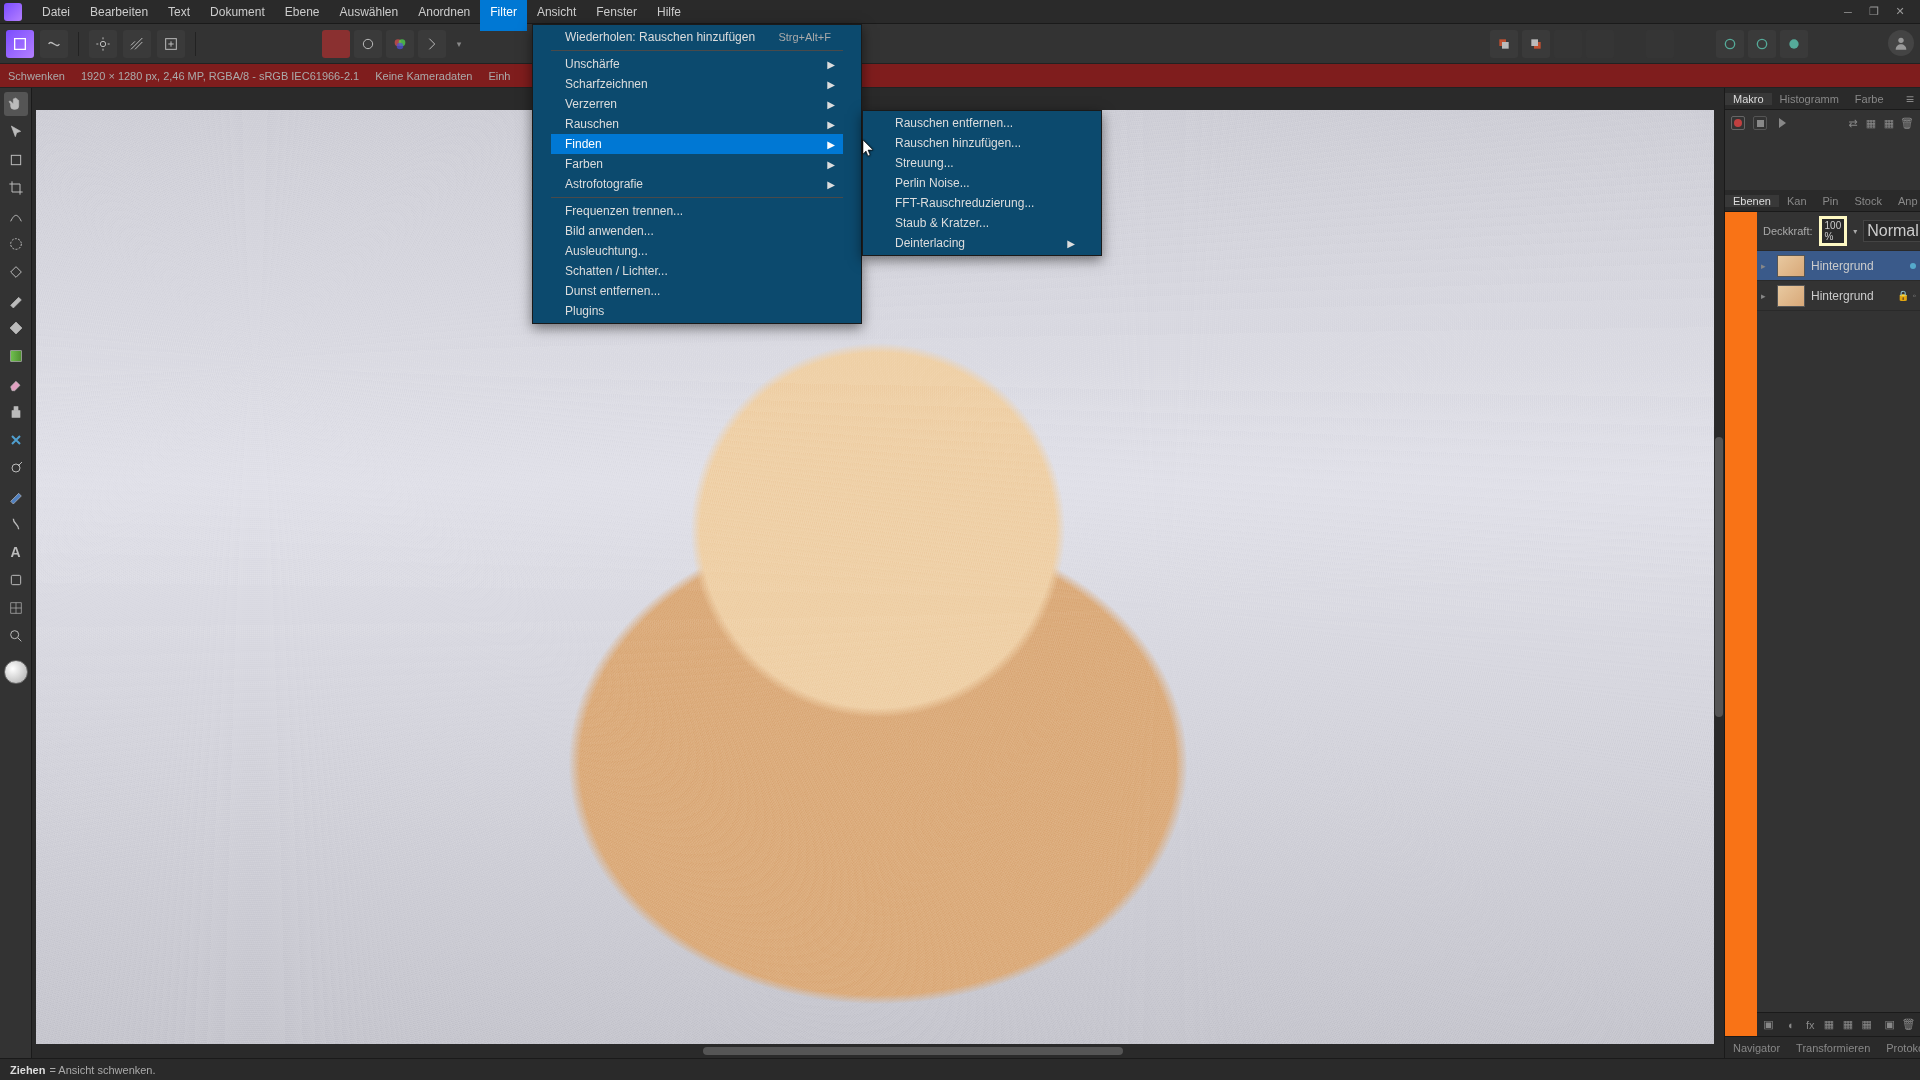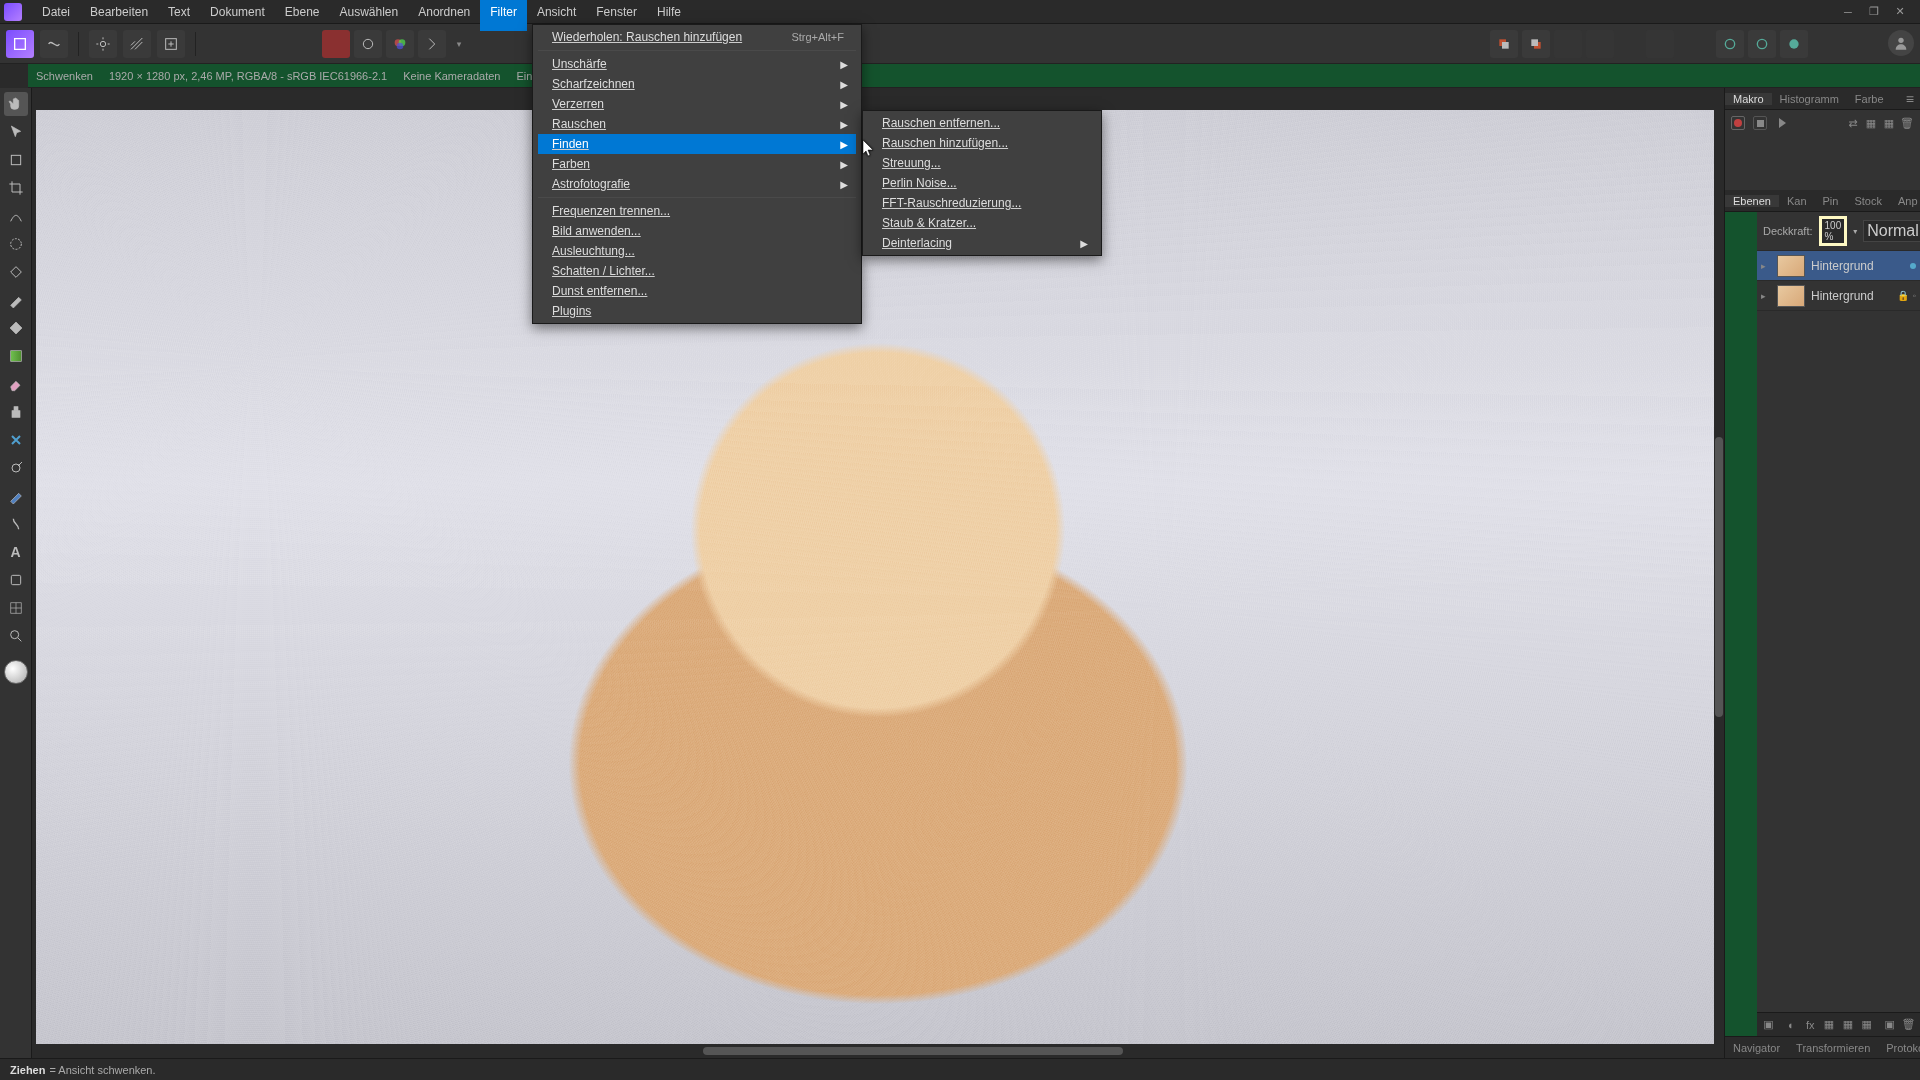--- a/index.html
+++ b/index.html
@@ -16,21 +16,21 @@
 
 .toolbar-row { height: 40px; background: #333; display: flex; align-items: center; padding: 0 6px; gap: 6px; border-bottom:1px solid #222; }
 .tb-spacer { flex: 1; }
 .tb-btn { width: 28px; height: 28px; background: #3a3a3a; border-radius: 3px; display:flex; align-items:center; justify-content:center; cursor:pointer; }
 .tb-btn svg { width:16px; height:16px; fill:#bbb; }
 .tb-divider { width:1px; height:24px; background:#222; margin:0 4px; }
 .tb-group { display:flex; gap:4px; }
 .chevron { width:14px; height:28px; display:flex; align-items:center; justify-content:center; font-size:9px; color:#888;}
 
 
-.info-row { height: 24px; background: #14532d; display:flex; align-items:center; padding:0 8px; gap:16px; font-size:11px; color:#aaa; border-bottom:1px solid #222;margin-left:28px;}
+.info-row { height: 24px; background: #7f1d1d; display:flex; align-items:center; padding:0 8px; gap:16px; font-size:11px; color:#aaa; border-bottom:1px solid #222;}
 
 
 .main-area { position:absolute; top:88px; left:0; right:0; bottom:22px; display:flex; }
 .left-tools { width:32px; background:#333; display:flex; flex-direction:column; align-items:center; padding-top:4px; gap:4px; border-right:1px solid #1a1a1a;}
 .tool { width:24px; height:24px; display:flex; align-items:center; justify-content:center; cursor:pointer; border-radius:3px; color:#bbb; }
 .tool.active { background:#555; }
 .tool svg { width:16px; height:16px; fill:#bbb; stroke:#bbb; }
 .tool-color { width:24px; height:24px; border-radius:50%; background: radial-gradient(circle at 35% 35%, #fff, #aaa); margin-top:8px; border:1px solid #666;}
 
 .canvas-area { flex:1; background:#2a2a2a; position:relative; overflow:hidden; }
@@ -44,29 +44,29 @@
   filter: contrast(1.1) saturate(0.9);
   position:relative;
 }
 .noise-overlay { position:absolute; inset:0; background-image: repeating-radial-gradient(circle at 13% 27%, rgba(0,0,0,0.15) 0px, transparent 1px, transparent 2px), repeating-radial-gradient(circle at 67% 53%, rgba(255,255,255,0.1) 0px, transparent 1px, transparent 2px); opacity:0.6; mix-blend-mode:overlay;}
 .hscroll { position:absolute; bottom:0; left:0; right:14px; height:14px; background:#2a2a2a; }
 .hscroll-thumb { position:absolute; left:40%; width:25%; top:3px; height:8px; background:#555; border-radius:4px;}
 .vscroll { position:absolute; right:0; top:22px; bottom:14px; width:10px; background:#2a2a2a;}
 .vscroll-thumb { position:absolute; top:35%; height:30%; left:1px; width:8px; background:#555; border-radius:4px;}
 
 
-.dropdown { position:absolute; background:#404040; border:1px solid #1a1a1a; box-shadow:0 4px 12px rgba(0,0,0,0.5); z-index:100; min-width:240px; padding:2px 5px;text-decoration:underline;}
+.dropdown { position:absolute; background:#0c4a6e; border:1px solid #1a1a1a; box-shadow:0 4px 12px rgba(0,0,0,0.5); z-index:100; min-width:240px; padding:2px 18px;}
 .dd-item { padding:3px 28px 3px 14px; font-size:12px; color:#ddd; cursor:pointer; display:flex; align-items:center; position:relative;}
 .dd-item.highlight { background:#0078d4; color:#fff;}
 .dd-item .arrow { position:absolute; right:8px; font-size:10px;}
 .dd-item .shortcut { position:absolute; right:12px; font-size:11px; color:#aaa;}
 .dd-sep { height:1px; background:#4a4a4a; margin:3px 0;}
 
 
-.right-panels { width:196px; background:#14532d; display:flex; flex-direction:column; border-left:1px solid #1a1a1a;}
+.right-panels { width:196px; background:#f97316; display:flex; flex-direction:column; border-left:1px solid #1a1a1a;}
 .panel-tabs { display:flex; height:22px; align-items:center; font-size:11px; background:#2a2a2a; border-bottom:1px solid #1a1a1a; }
 .panel-tab { padding:0 8px; cursor:pointer; color:#888;}
 .panel-tab.active { color:#ddd; background:#383838;}
 .panel-tabs .menu-icon { margin-left:auto; padding:0 6px; color:#888; cursor:pointer; font-size:14px;}
 .makro-body { height:80px; background:#333; display:flex; align-items:flex-start; padding:6px; gap:8px;}
 .makro-ctrl { width:14px; height:14px; border:1px solid #666; border-radius:2px; display:flex; align-items:center; justify-content:center;}
 .rec-dot { width:8px; height:8px; background:#c04040; border-radius:50%;}
 .makro-right { margin-left:auto; display:flex; gap:4px;}
 .mr-icon { width:14px; height:14px; color:#888; font-size:11px; display:flex; align-items:center; justify-content:center;}
 

